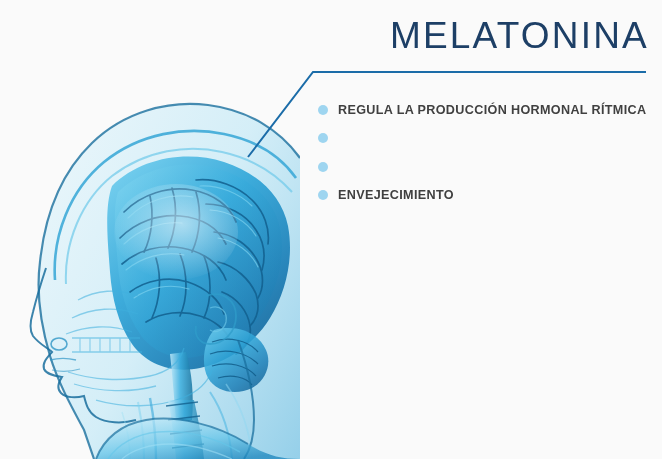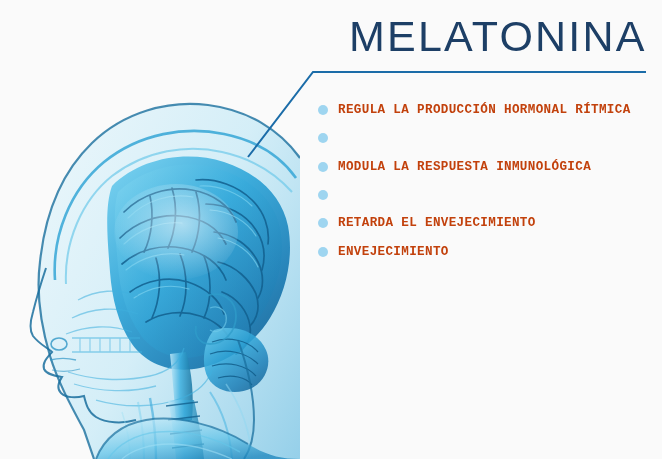--- a/index.html
+++ b/index.html
@@ -25,27 +25,28 @@
     height: 459px;
   }
   #anatomy svg { display:block; width:300px; height:459px; }
 
   
   #title {
     position: absolute;
     left: 349px;
     top: 8px;
     width: 300px;
-    font-size: 43px;
+    font-size: 37px;
     line-height: 56px;
     font-weight: 300;
     letter-spacing: 2.2px;
     color: #1d3f66;
     white-space: nowrap;
     font-family: "Liberation Sans", sans-serif;
+    text-align: right;
     -webkit-font-smoothing: antialiased;
   }
 
   
   #connector {
     position: absolute;
     left: 240px;
     top: 62px;
     width: 422px;
     height: 105px;
@@ -68,24 +69,24 @@
     width: 10px;
     height: 10px;
     border-radius: 50%;
     background: #9ed5f0;
     flex: 0 0 auto;
     margin-right: 10px;
   }
   .benefit-text {
     font-size: 12.6px;
     letter-spacing: 0.35px;
-    color: #c2410c;
+    color: #404040;
     font-weight: 700;
     white-space: nowrap;
-    font-family: Liberation Mono, monospace;
+    font-family: Liberation Sans, sans-serif;
   }
 </style>
 </head>
 <body>
 
 <div id="canvas">
 
   <div id="anatomy">
     <svg viewBox="0 0 300 459" xmlns="http://www.w3.org/2000/svg" aria-hidden="true">
       <defs>
@@ -298,33 +299,25 @@
 
     <div class="benefit-row">
       <span class="benefit-dot"></span>
       <span class="benefit-text">REGULA LA PRODUCCIÓN HORMONAL RÍTMICA</span>
     </div>
 
     <div class="benefit-row">
       <span class="benefit-dot"></span>
     </div>
 
-    <div class="benefit-row">
-      <span class="benefit-dot"></span>
-      <span class="benefit-text">MODULA LA RESPUESTA INMUNOLÓGICA</span>
-    </div>
 
     <div class="benefit-row">
       <span class="benefit-dot"></span>
     </div>
 
-    <div class="benefit-row">
-      <span class="benefit-dot"></span>
-      <span class="benefit-text">RETARDA EL ENVEJECIMIENTO</span>
-    </div>
 
     <div class="benefit-row">
       <span class="benefit-dot"></span>
       <span class="benefit-text">ENVEJECIMIENTO</span>
     </div>
 
   </div>
 
 </div>
 

